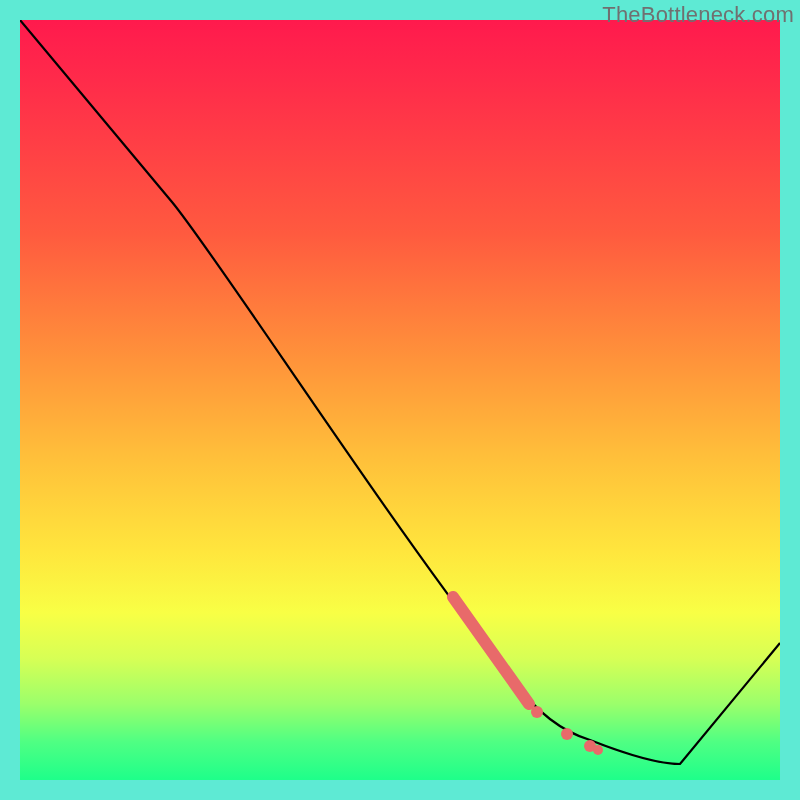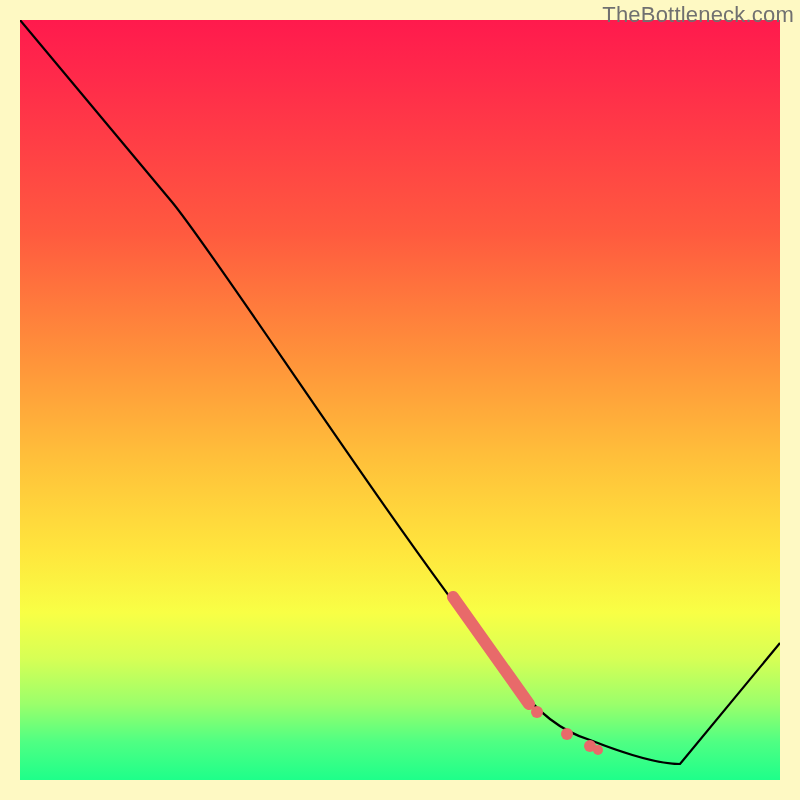--- a/index.html
+++ b/index.html
@@ -8,21 +8,21 @@
     width: 800px;
     height: 800px;
     background: #000;
     font-family: Arial, Helvetica, sans-serif;
     overflow: hidden;
   }
   .frame {
     position: relative;
     width: 800px;
     height: 800px;
-    background: #fef9c3;
+    background: #5eead4;
   }
   .plot-area {
     position: absolute;
     left: 20px;
     top: 20px;
     width: 760px;
     height: 760px;
     
     background: linear-gradient(to bottom,
       #ff1a4d 0%,

